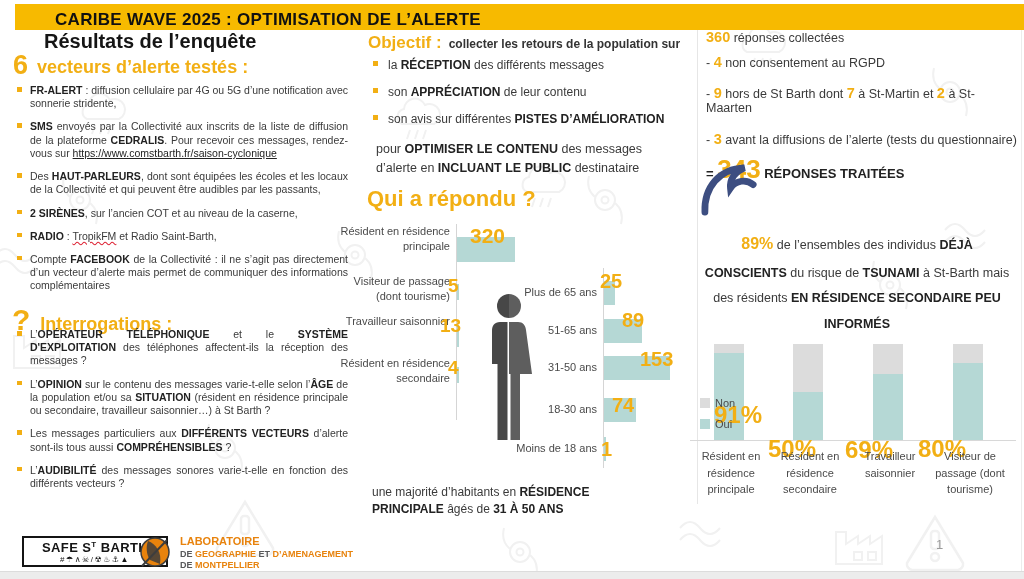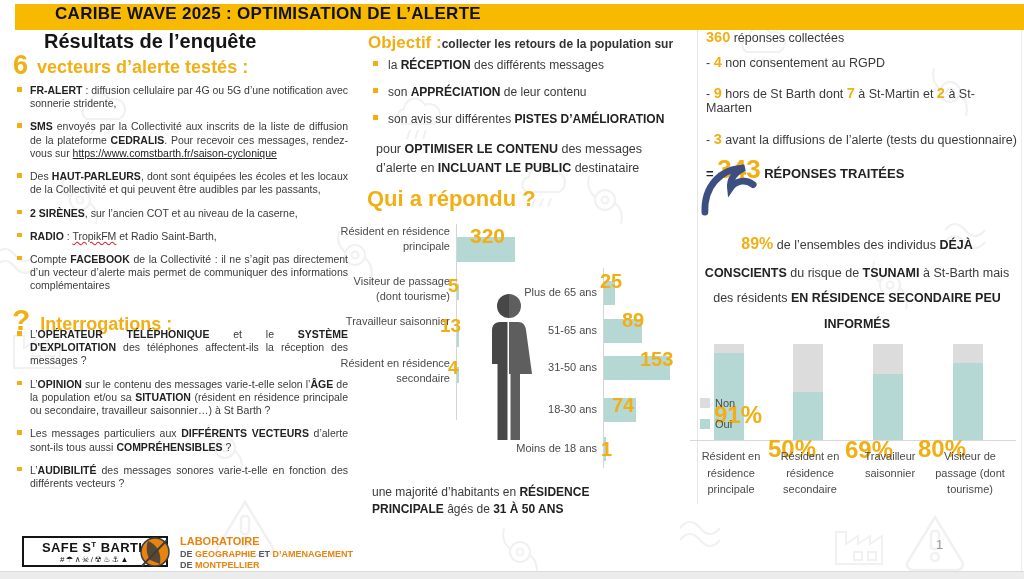--- a/index.html
+++ b/index.html
@@ -11,41 +11,41 @@
          font-family:"Liberation Sans","DejaVu Sans",sans-serif;color:var(--text-dark);}
   .abs{position:absolute;}
   .b{font-weight:800;color:#222;}
   .y{font-weight:800;color:var(--yellow);}
   .o{color:var(--orange);}
   .big{font-size:25px;line-height:1;}
   .lnk{text-decoration:underline;color:#222;cursor:pointer;}
   .wavy{text-decoration-line:underline;text-decoration-style:wavy;text-decoration-color:#d23;}
   
   #header-bar{left:15px;top:4px;right:0;height:26px;background:var(--header-yellow);
-    display:flex;align-items:flex-start;padding-left:40px;}
+    display:flex;align-items:flex-end;padding-left:40px;}
   #header-title{font-size:17px;font-weight:800;color:#111;letter-spacing:.3px;}
   #left-title{left:44px;top:30px;font-size:20px;font-weight:800;color:#151515;}
   
   #vectors-heading{left:13px;top:52px;display:flex;align-items:flex-start;}
   #vectors-count{font-size:27px;font-weight:800;color:var(--yellow);line-height:1;}
   #vectors-label{font-size:18px;font-weight:800;color:var(--yellow);margin-left:9px;padding-top:5px;}
   
   ul.blist{left:30px;width:318px;list-style:none;margin:0;padding:0;
     font-size:10.5px;line-height:1.26;text-align:justify;}
   ul.blist li{position:relative;margin-bottom:10px;}
   ul.blist li::before{content:"";position:absolute;left:-13px;top:3px;width:4.5px;height:4.5px;background:var(--yellow);}
   #vectors-list{top:84px;}
   #interrogations-heading{left:12px;top:306px;display:flex;align-items:flex-start;}
   #interrogations-qmark{font-size:30px;font-weight:800;color:var(--yellow);line-height:.9;}
   #interrogations-label{font-size:18px;font-weight:800;color:var(--yellow);margin-left:10px;padding-top:8px;}
   #interrogations-list{top:328px;}
   
   #objectif-row{left:368px;top:33px;display:flex;align-items:baseline;}
   #objectif-heading{font-size:17px;font-weight:800;color:var(--yellow);}
-  #objectif-intro{font-size:12px;font-weight:700;color:#333;}
+  #objectif-intro{font-size:12px;font-weight:700;color:#333;margin-left:7px;}
   ul.olist{left:388px;top:58px;width:280px;list-style:none;margin:0;padding:0;font-size:12px;}
   ul.olist li{position:relative;margin-bottom:13px;}
   ul.olist li::before{content:"";position:absolute;left:-15px;top:3px;width:5px;height:5px;background:var(--yellow);}
   #objectif-footer{left:376px;top:140px;width:290px;font-size:12.5px;line-height:1.55;}
   #qui-heading{left:367px;top:186px;font-size:22px;font-weight:800;color:var(--yellow);}
   .axis{width:1px;background:#D5D5D5;}
   .chart-label{font-size:11px;line-height:1.38;color:#4a4a4a;text-align:right;}
   .bar{background:var(--teal);}
   .num{font-weight:800;color:var(--yellow);line-height:1;}
   #caption{left:372px;top:484px;width:278px;font-size:12px;line-height:1.4;}

